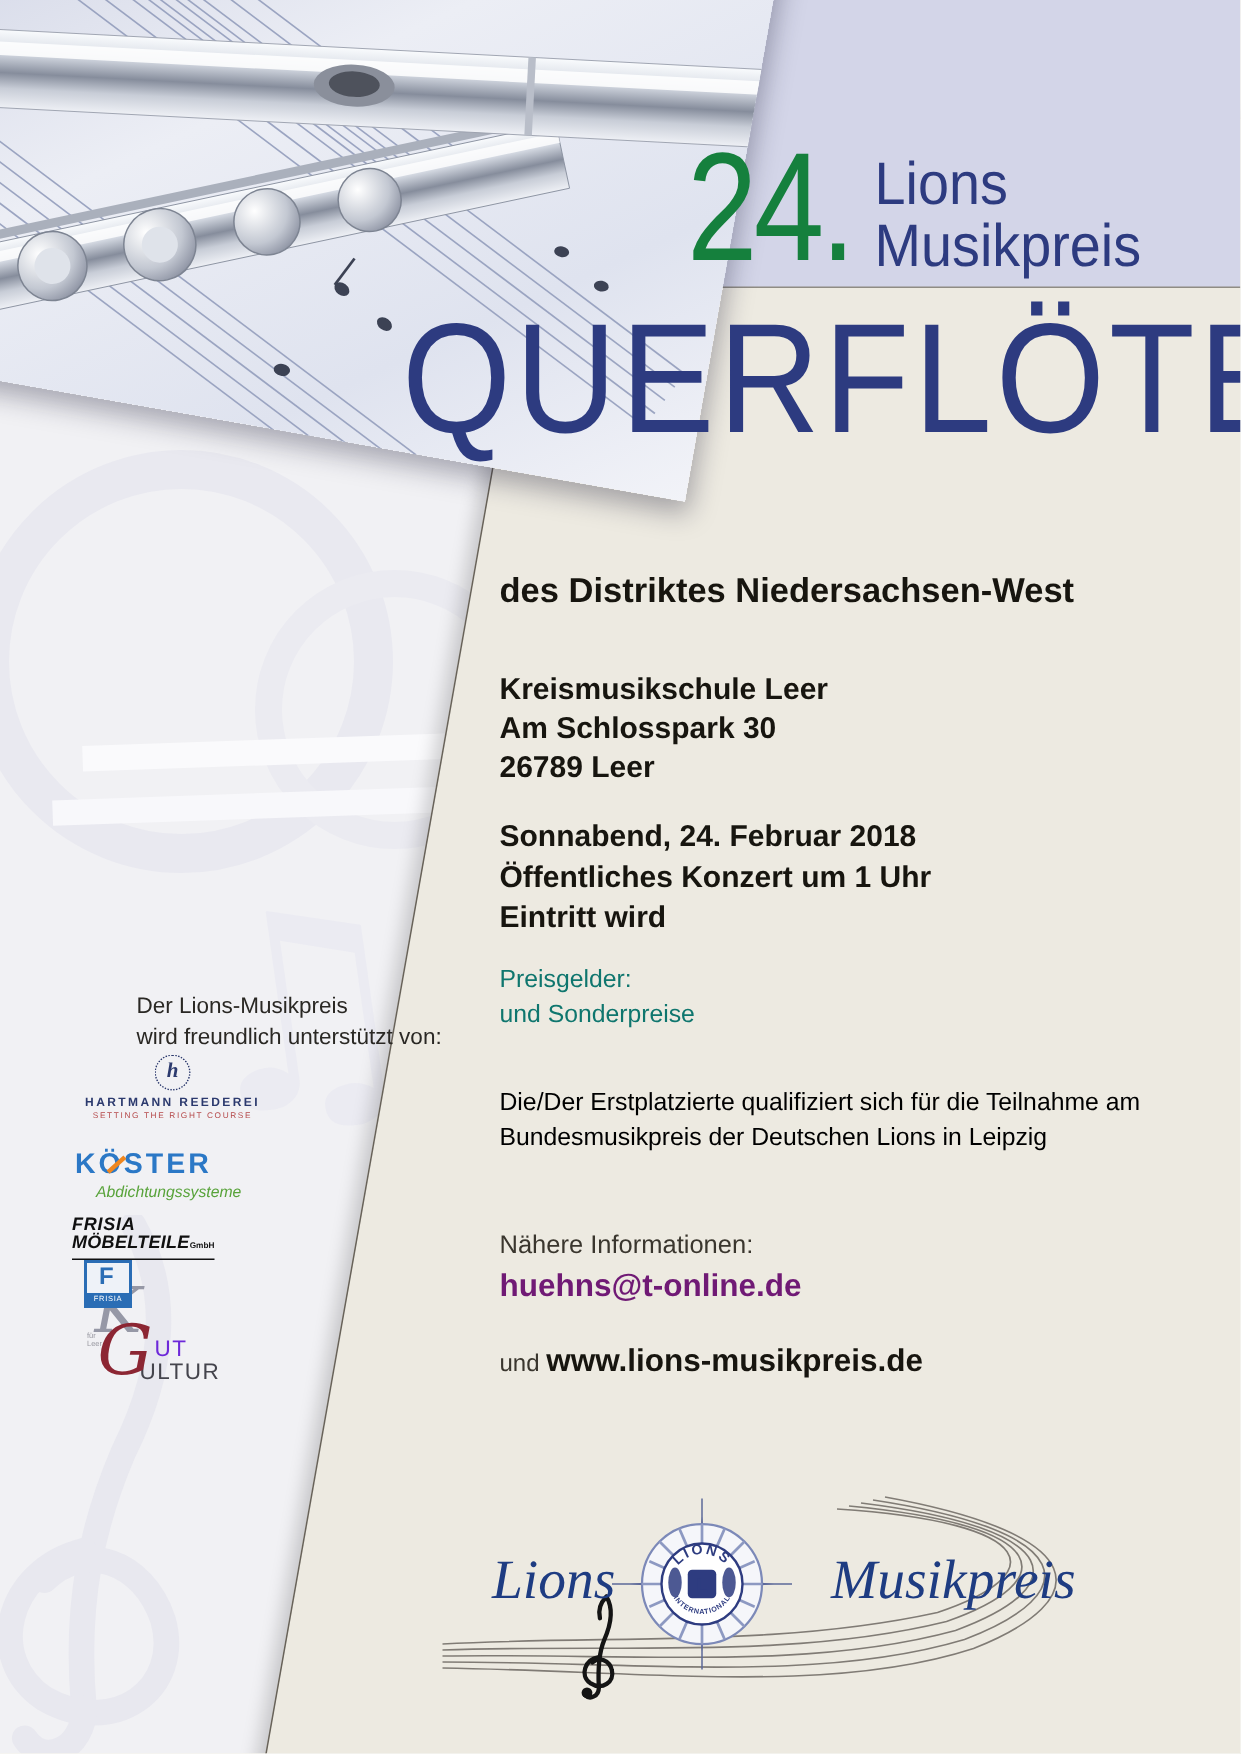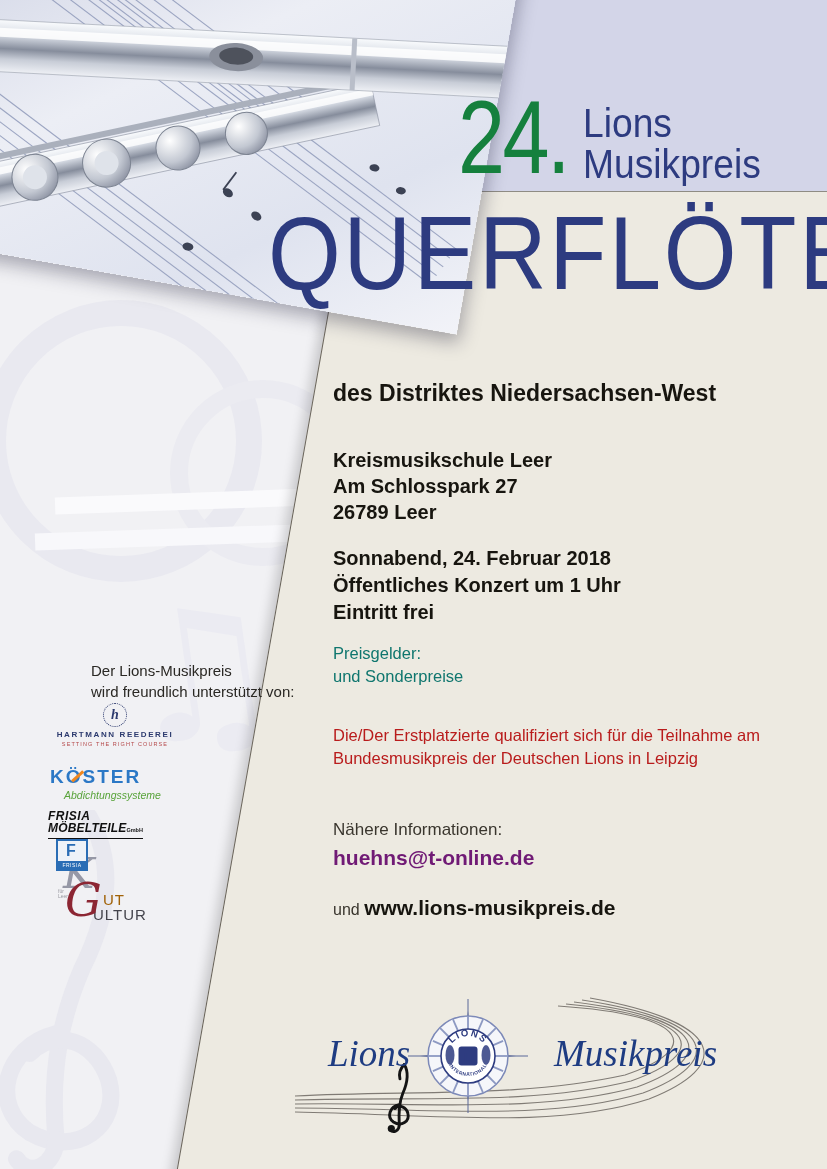--- a/index.html
+++ b/index.html
@@ -38,21 +38,21 @@
   .querfloete{position:absolute;left:268px;top:197px;z-index:4;color:#2d3b80;
     font-size:104px;line-height:112px;letter-spacing:3px;white-space:nowrap;}
   .querfloete span{display:inline-block;transform:scaleX(.90);transform-origin:left;}
 
   
   .col{position:absolute;left:333px;z-index:5;}
   .subtitle{top:380px;font-weight:bold;font-size:23px;color:#17150f;}
   .venue{top:447px;font-weight:bold;font-size:20px;line-height:26px;color:#17150f;}
   .event{top:545px;font-weight:bold;font-size:20px;line-height:27px;color:#17150f;}
   .prizes{top:642px;font-size:16.5px;line-height:22.5px;color:#0f766e;}
-  .qualify{top:724px;font-size:16.5px;line-height:22.5px;color:#b91c1c;}
+  .qualify{top:724px;font-size:16.5px;line-height:22.5px;color:#000000;}
   .infolabel{top:820px;font-size:17px;color:#3a362e;}
   .email{top:846px;font-weight:bold;font-size:21px;color:#701a75;}
   .website{top:878px;font-size:16px;color:#3a362e;margin-top:18px;}
   .website b{font-size:21px;color:#17150f;}
 
   
   .sidebar{position:absolute;z-index:5;}
   .sp-head{left:47px;top:660px;font-size:15px;line-height:21px;color:#2a2824;margin-left:44px;}
   .hartmann{left:48px;top:703px;width:134px;text-align:center;}
   .hart-circle{width:22px;height:22px;border:1.5px dotted #2c3a6e;border-radius:50%;margin:0 auto 3px auto;
@@ -72,21 +72,21 @@
     border:2px solid #2a6db5;background:#eef2f8;position:relative;}
   .fr-f{position:absolute;left:8px;top:2px;color:#2a6db5;font-weight:bold;font-size:16px;line-height:16px;}
   .fr-strip{position:absolute;left:0;bottom:0;width:100%;height:8px;background:#2a6db5;color:#fff;
     font-size:5px;letter-spacing:.5px;text-align:center;line-height:8px;}
   .kultur{left:55px;top:851px;width:130px;height:76px;position:absolute;}
   .kg{position:absolute;font-family:"DejaVu Serif",serif;font-style:italic;}
   .kg-k{left:8px;top:-2px;font-size:42px;color:#9698a6;}
   .kg-ultur{left:38px;top:9px;font-size:15px;letter-spacing:1px;color:#44444c;font-family:"Liberation Sans",sans-serif;font-style:normal;margin-top:46px;}
   .kg-fuer{left:3px;top:38px;font-size:5px;color:#9a9aa2;font-family:"Liberation Sans",sans-serif;font-style:normal;line-height:5px;}
   .kg-g{left:10px;top:22px;font-size:46px;color:#8c2633;}
-  .kg-ut{left:48px;top:40px;font-size:15px;letter-spacing:1px;color:#a16207;font-family:"Liberation Sans",sans-serif;font-style:normal;}
+  .kg-ut{left:48px;top:40px;font-size:15px;letter-spacing:1px;color:#6d28d9;font-family:"Liberation Sans",sans-serif;font-style:normal;}
 
   
   .foot-lions{position:absolute;left:328px;top:1032px;z-index:6;
     font-family:"Liberation Serif",serif;font-style:italic;font-size:37px;color:#1e3c82;}
   .foot-musik{position:absolute;left:554px;top:1032px;z-index:6;
     font-family:"Liberation Serif",serif;font-style:italic;font-size:37px;color:#1e3c82;}
   .foot-svg{position:absolute;left:280px;top:985px;z-index:5;}
   .emblem-text{font-family:"Liberation Sans",sans-serif;font-weight:bold;fill:#2e3c80;}
 </style>
 </head>
@@ -207,27 +207,27 @@
   <div class="num24"><span>24.</span></div>
   <div class="brand">
     <div><span>Lions</span></div>
     <div><span>Musikpreis</span></div>
   </div>
   <div class="querfloete"><span>QUERFLÖTE</span></div>
 
   <div class="col subtitle">des Distriktes Niedersachsen-West</div>
   <div class="col venue">
     <div>Kreismusikschule Leer</div>
-    <div>Am Schlosspark 27</div>
+    <div>Am Schlosspark 30</div>
     <div>26789 Leer</div>
   </div>
   <div class="col event">
     <div>Sonnabend, 24. Februar 2018</div>
     <div>Öffentliches Konzert um 1 Uhr</div>
-    <div>Eintritt frei</div>
+    <div>Eintritt wird</div>
   </div>
   <div class="col prizes">
     <div>Preisgelder:</div>
     <div>und Sonderpreise</div>
   </div>
   <div class="col qualify">
     <div>Die/Der Erstplatzierte qualifiziert sich für die Teilnahme am</div>
     <div>Bundesmusikpreis der Deutschen Lions in Leipzig</div>
   </div>
   <div class="col infolabel">Nähere Informationen:</div>

